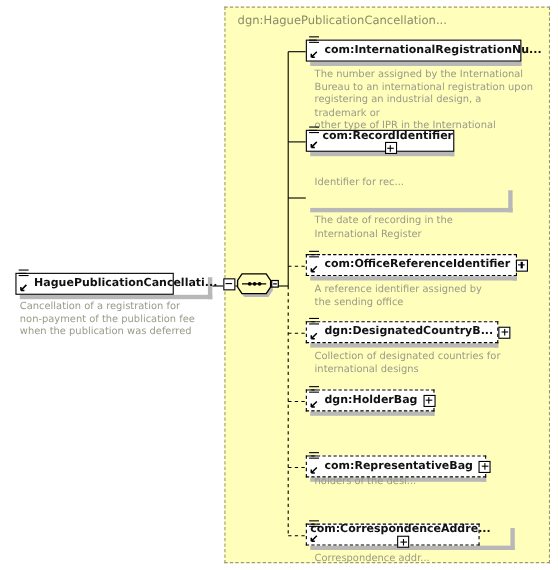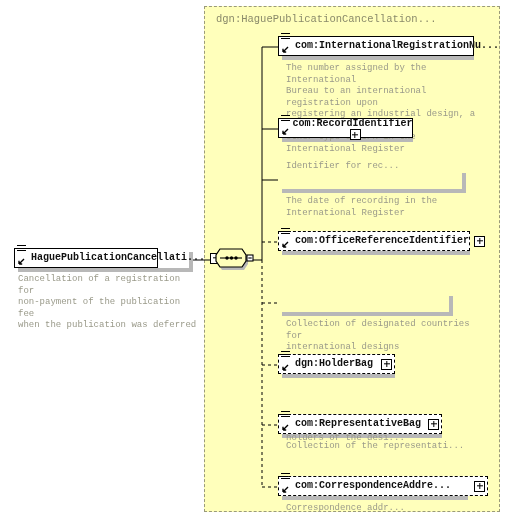--- a/index.html
+++ b/index.html
@@ -13,21 +13,20 @@
     font-family: "DejaVu Sans", "Liberation Sans", sans-serif;
     position: relative;
     overflow: hidden;
   }
 
   #canvas {
     position: absolute;
     left: 0; top: 0;
     width: 507px;
     height: 518px;
-    font-family: Liberation Mono, monospace;
   }
 
   
   .type-container {
     position: absolute;
     left: 204px;
     top: 6px;
     width: 296px;
     height: 506px;
     background: #ffffbb;
@@ -271,23 +270,38 @@
         <i></i>
         <i></i>
       </span>
     <svg class="arrow-icon" viewBox="0 0 8 8">
       <path d="M7 1 L2 6 M2 6 L5.2 6 M2 6 L2 2.8" stroke="#000" stroke-width="1.4" fill="none"></path>
     </svg>
     <span class="label">com:OfficeReferenceIdentifier</span>
     <span style="flex:1 1 auto"></span>
     <span class="expander plus"></span>
   </div>
+  <div class="doc" style="left:286px; top:258px; width:200px;">A reference identifier assigned by
+the sending office</div>
 
   <div class="node-shadow" style="left:282px; top:312px; width:171px;"></div>
   <div class="node-shadow-r" style="left:449px; top:296px; height:20px;"></div>
+  <div class="node optional" style="left:278px; top:292px; width:175px;">
+    <span class="elem-icon">
+        <i></i>
+        <i></i>
+        <i></i>
+      </span>
+    <svg class="arrow-icon" viewBox="0 0 8 8">
+      <path d="M7 1 L2 6 M2 6 L5.2 6 M2 6 L2 2.8" stroke="#000" stroke-width="1.4" fill="none"></path>
+    </svg>
+    <span class="label">dgn:DesignatedCountryB...</span>
+    <span style="flex:1 1 auto"></span>
+    <span class="expander plus"></span>
+  </div>
   <div class="doc" style="left:286px; top:319px; width:200px;">Collection of designated countries for
 international designs</div>
 
   <div class="node-shadow" style="left:282px; top:374px; width:113px;"></div>
   <div class="node-shadow-r" style="left:391px; top:358px; height:20px;"></div>
   <div class="node optional" style="left:278px; top:354px; width:117px;">
     <span class="elem-icon">
         <i></i>
         <i></i>
         <i></i>
@@ -310,25 +324,24 @@
         <i></i>
         <i></i>
       </span>
     <svg class="arrow-icon" viewBox="0 0 8 8">
       <path d="M7 1 L2 6 M2 6 L5.2 6 M2 6 L2 2.8" stroke="#000" stroke-width="1.4" fill="none"></path>
     </svg>
     <span class="label">com:RepresentativeBag</span>
     <span style="flex:1 1 auto"></span>
     <span class="expander plus"></span>
   </div>
-  <div class="doc" style="left:286px; top:441px; width:200px;">Collection of the representati...</div>
 
   <div class="node-shadow" style="left:282px; top:496px; width:186px;"></div>
   <div class="node-shadow-r" style="left:464px; top:480px; height:20px;"></div>
-  <div class="node optional" style="left:278px; top:476px; width:210px;">
+  <div class="node optional" style="left:278px; top:476px; width:158px;flex-direction:column;">
     <span class="elem-icon">
         <i></i>
         <i></i>
         <i></i>
       </span>
     <svg class="arrow-icon" viewBox="0 0 8 8">
       <path d="M7 1 L2 6 M2 6 L5.2 6 M2 6 L2 2.8" stroke="#000" stroke-width="1.4" fill="none"></path>
     </svg>
     <span class="label">com:CorrespondenceAddre...</span>
     <span style="flex:1 1 auto"></span>

